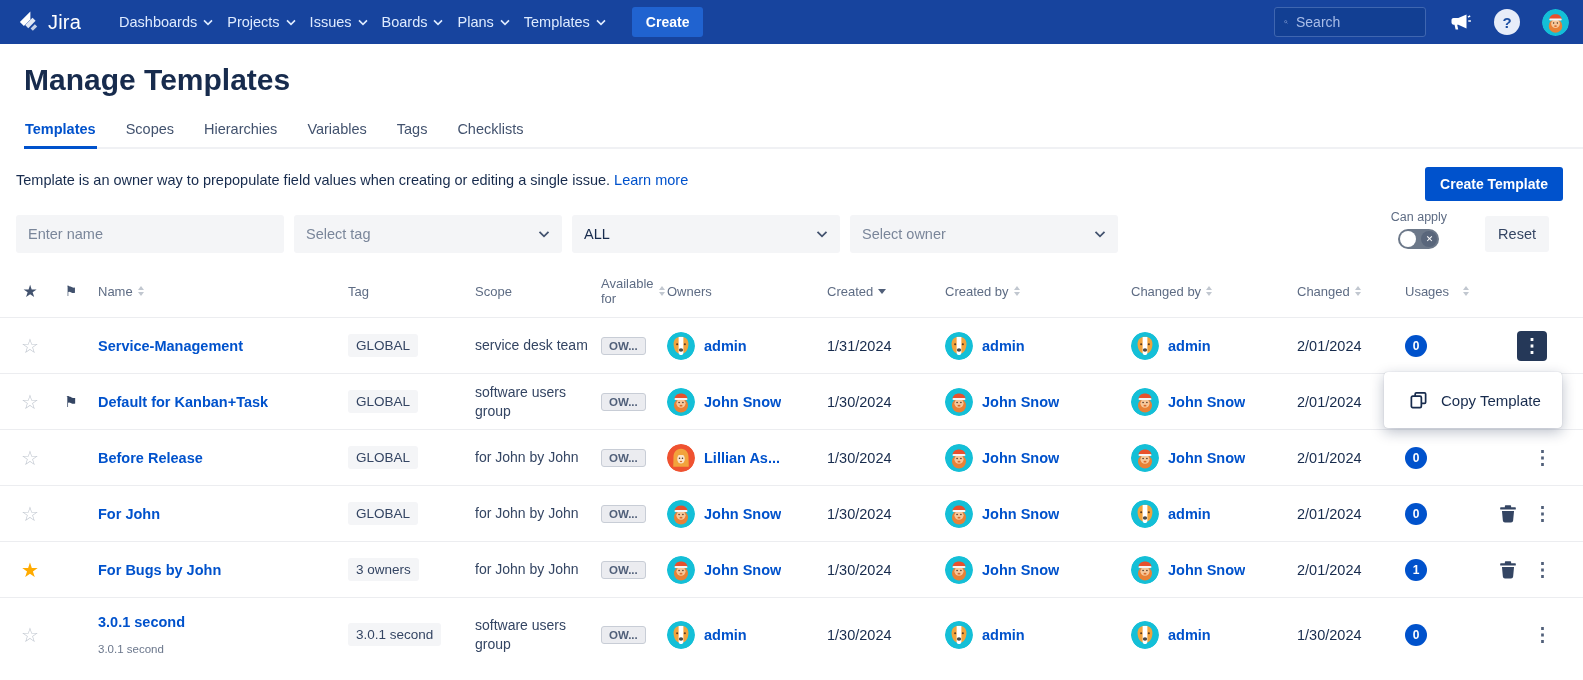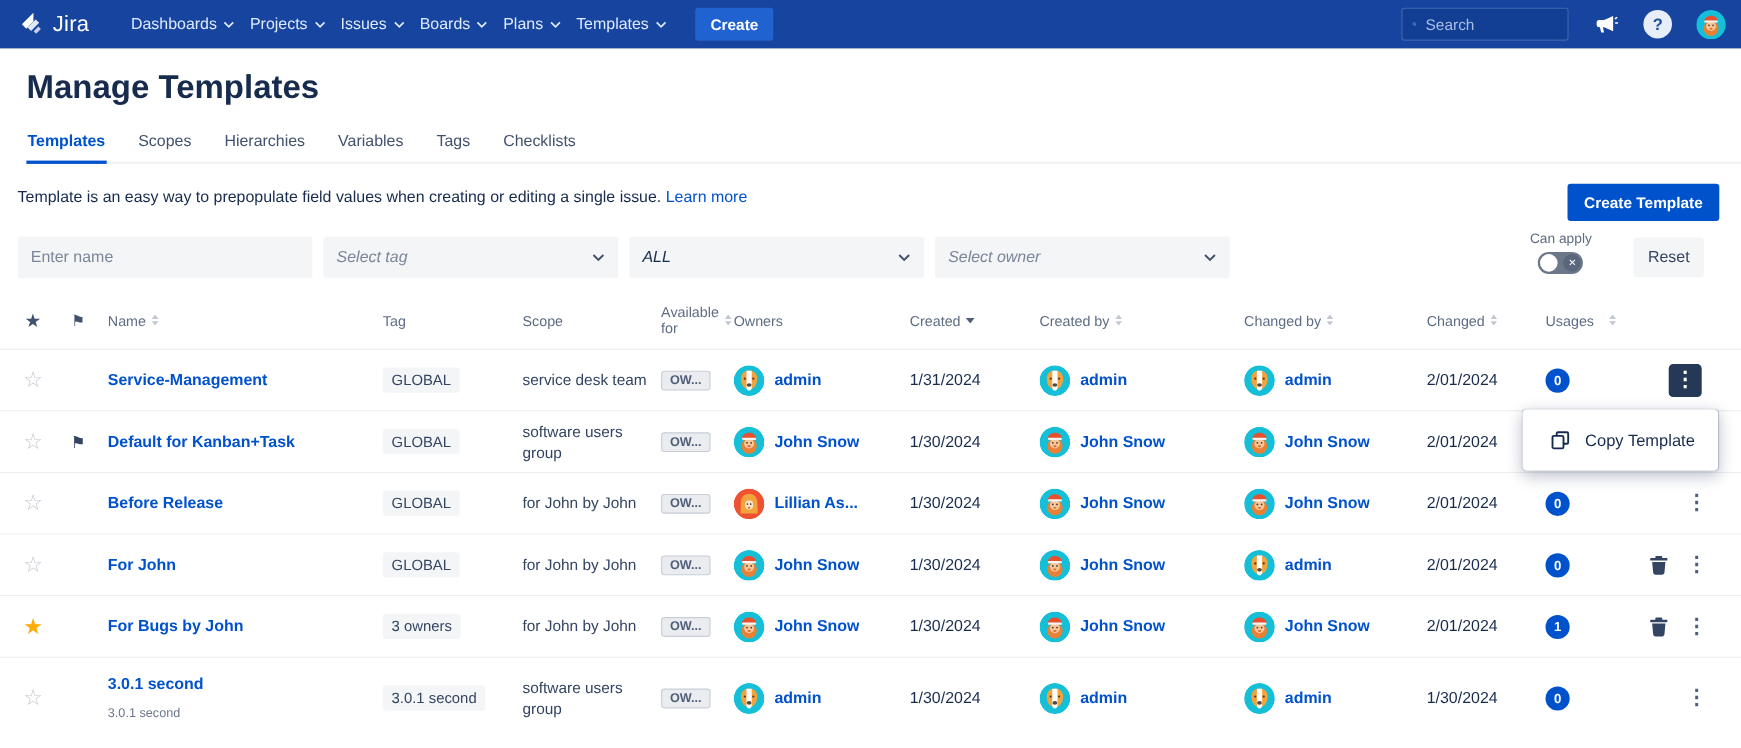--- a/index.html
+++ b/index.html
@@ -37,21 +37,21 @@
   .learn-more { color:#0052CC; text-decoration:none; cursor:pointer; }
   .create-template-btn { margin-left:auto; background:#0052CC; color:#fff; border:none; border-radius:3px;
     font-size:14px; font-weight:bold; padding:9px 15px; cursor:pointer; }
 
   
   .filters { display:flex; align-items:center; gap:10px; margin:14px 34px 0 16px; }
   .f-field { width:268px; height:38px; background:#F4F5F7; border-radius:3px; display:flex;
     align-items:center; padding:0 12px; font-size:14.5px; }
   .f-field input { background:transparent; border:none; outline:none; width:100%; font-size:14.5px; font-family:inherit; color:#172B4D; }
   .f-field input::placeholder { color:#7A869A; }
-  .f-select { justify-content:space-between; cursor:pointer;font-style:italic; }
+  .f-select { justify-content:space-between; cursor:pointer; }
   .f-placeholder { color:#7A869A; }
   .f-value { color:#172B4D; }
   .can-apply { margin-left:auto; display:flex; flex-direction:column; align-items:center; gap:5px; margin-top:-10px; }
   .can-apply-label { font-size:12.5px; color:#5E6C84; }
   .toggle { position:relative; width:41px; height:20px; border-radius:10px; background:#6C7889; cursor:pointer; }
   .toggle .knob { position:absolute; left:2px; top:2px; width:16px; height:16px; border-radius:50%; background:#fff; }
   .toggle .xmark { position:absolute; right:2px; top:2px; width:16px; height:16px; border-radius:50%;
     background:#59667B; color:#fff; font-size:9px; display:flex; align-items:center; justify-content:center; }
   .reset-btn { margin-left:28px; background:#F4F5F7; color:#344563; border:none; border-radius:3px;
     height:36px; padding:0 13px; font-size:14.5px; cursor:pointer; }
@@ -188,21 +188,21 @@
     <div class="tab active">Templates</div>
     <div class="tab">Scopes</div>
     <div class="tab">Hierarchies</div>
     <div class="tab">Variables</div>
     <div class="tab">Tags</div>
     <div class="tab">Checklists</div>
   </div>
 
 <div class="desc-row">
   <div class="desc-text">
-    <span>Template is an easy way to prepopulate field values when creating or editing a single issue.</span>
+    <span>Template is an owner way to prepopulate field values when creating or editing a single issue.</span>
     <a class="learn-more">Learn more</a>
   </div>
   <button class="create-template-btn">Create Template</button>
 </div>
 
 <div class="filters">
   <div class="f-field">
     <input placeholder="Enter name" style="">
   </div>
   <div class="f-field f-select">

